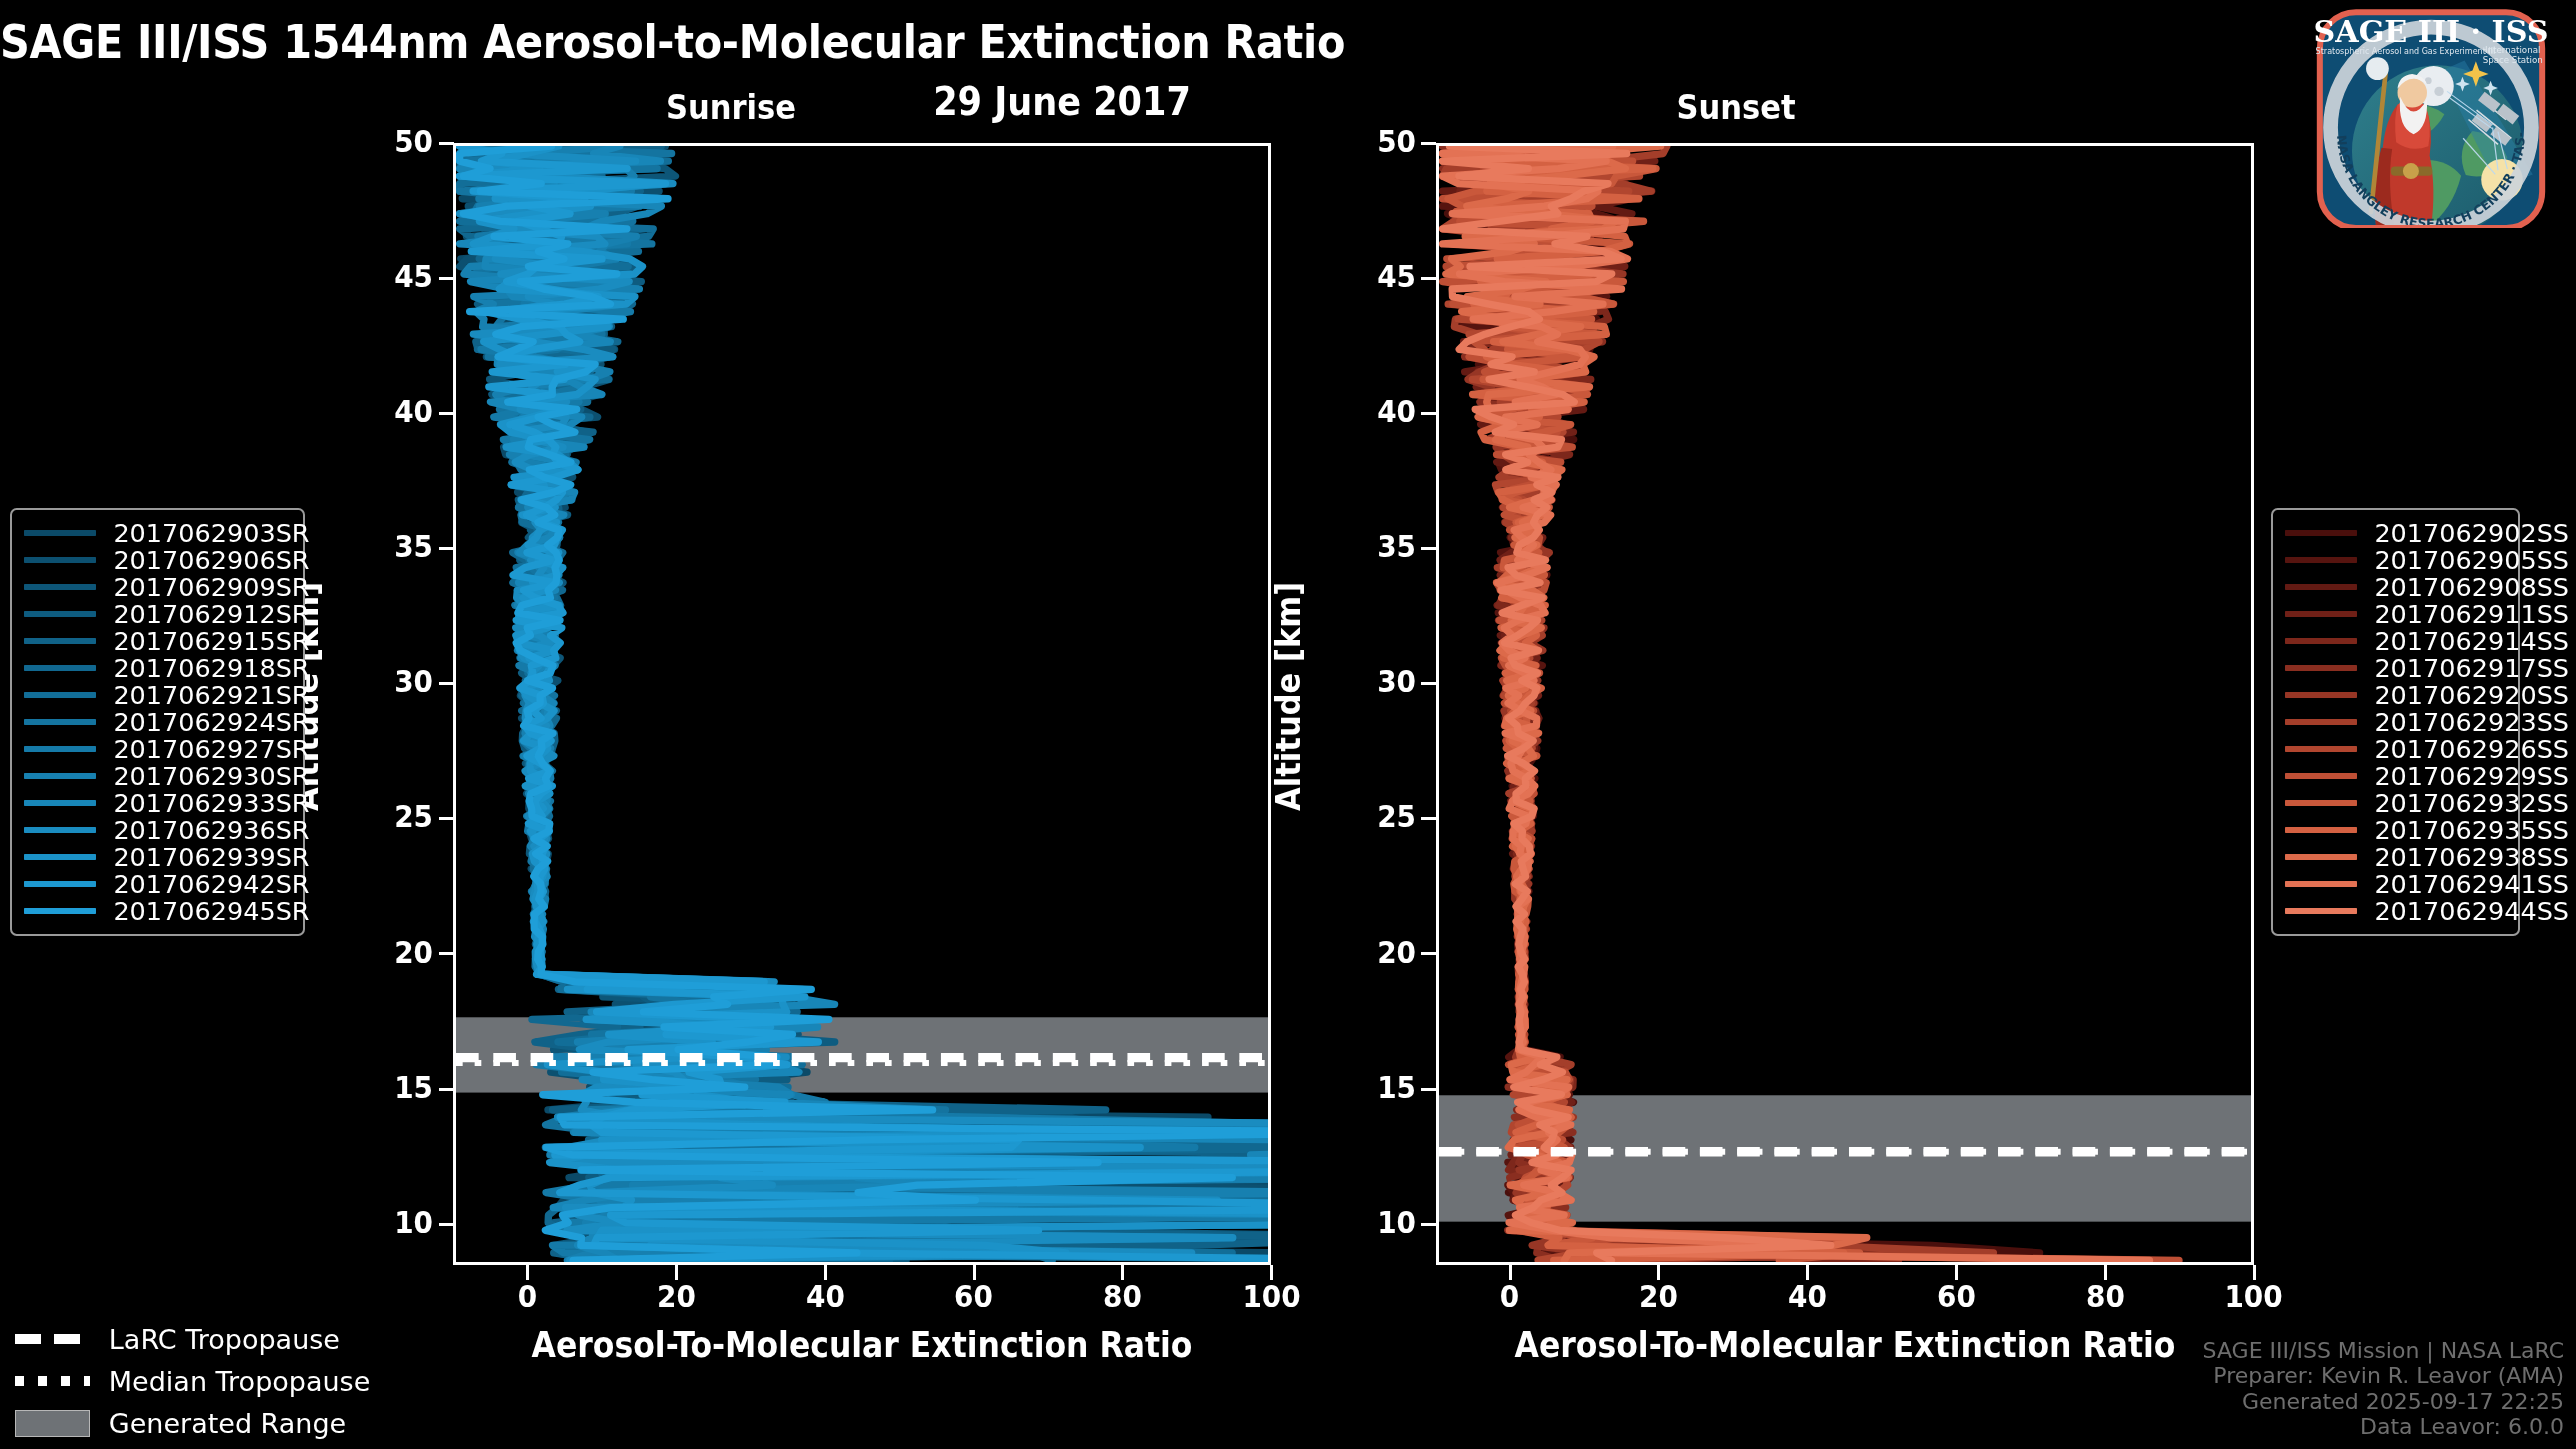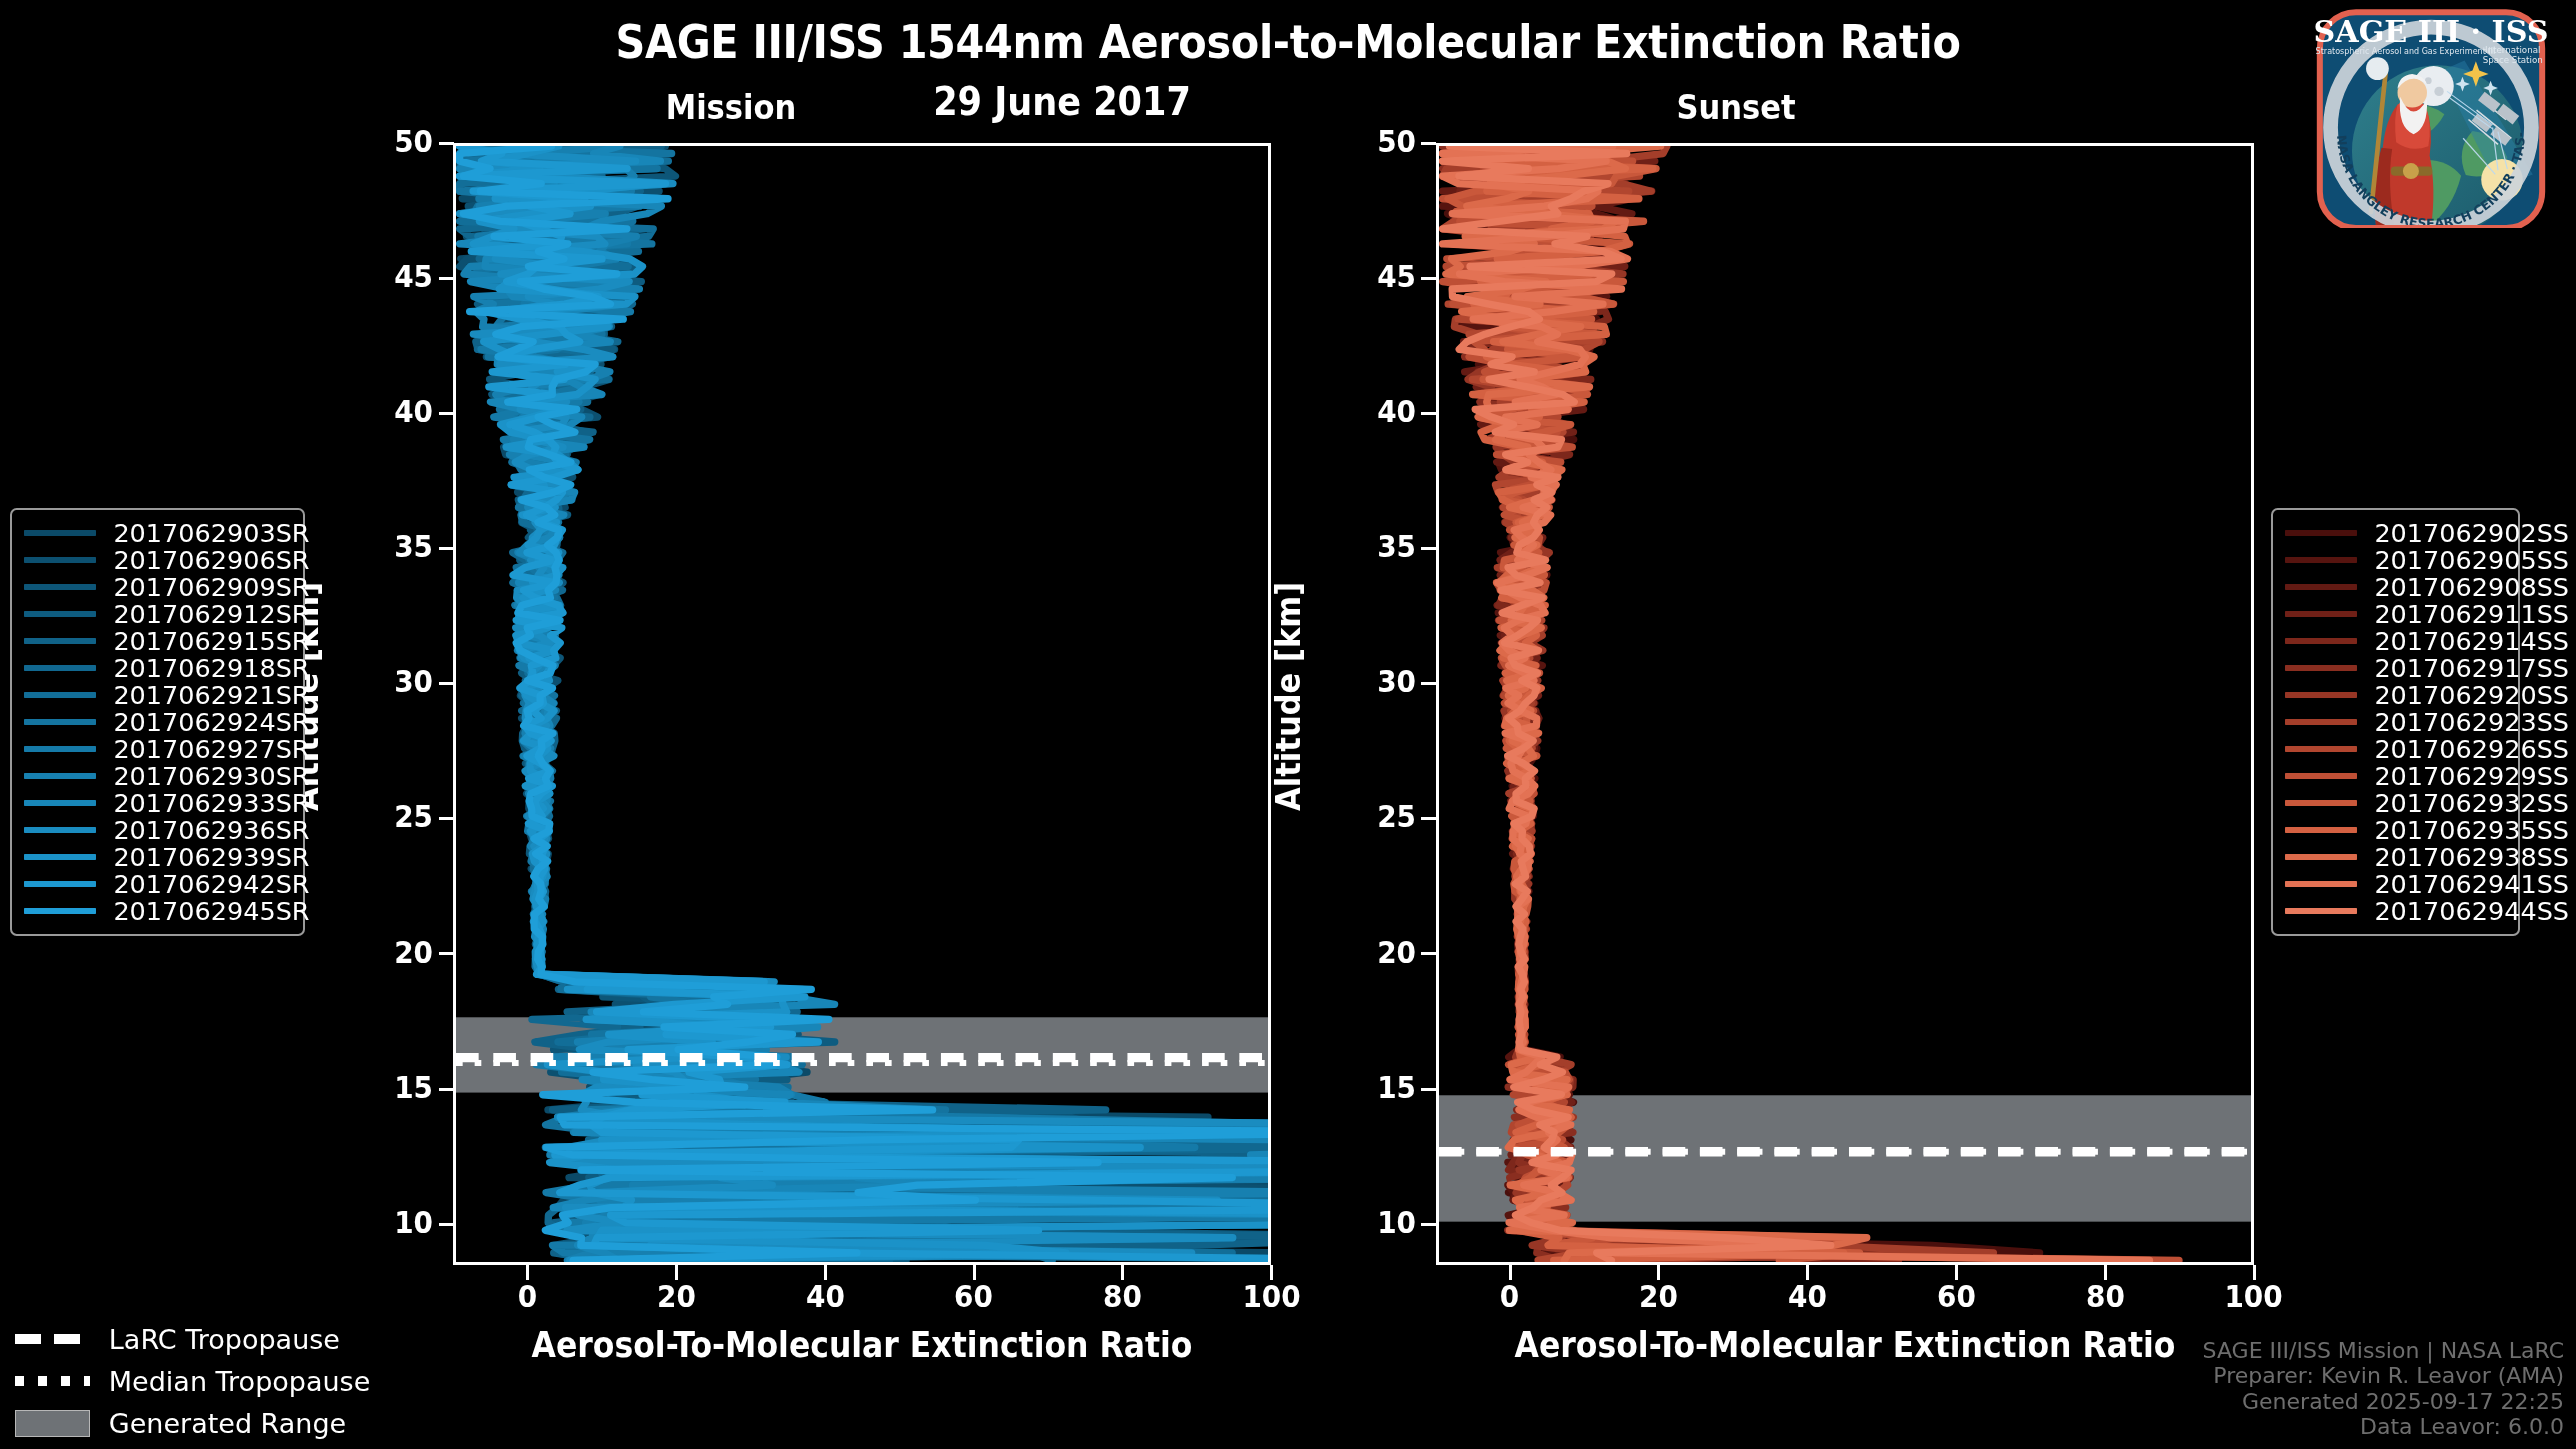--- a/index.html
+++ b/index.html
@@ -1,21 +1,21 @@
 <!DOCTYPE html>
 <html style="font-size:10.7px"><head>
 <meta charset="utf-8">
 <style>
   html,body{margin:0;padding:0;background:#000;}
   body{width:2576px;height:1449px;position:relative;overflow:hidden;
        font-family:"DejaVu Sans","Liberation Sans",sans-serif;color:#fff;}
 
   
   #title{
-    position:absolute;left:0;top:14.8px;width:2576px;text-align:center;
+    position:absolute;left:0;top:14.8px;width:2576px;
     font-size:46px;font-weight:bold;letter-spacing:-0.3px;
     font-family:"DejaVu Sans Condensed","Liberation Sans",sans-serif;
   }
   #subtitle{
     position:absolute;left:0;top:79px;width:2124px;text-align:center;
     font-size:39px;font-weight:bold;
     font-family:"DejaVu Sans Condensed","Liberation Sans",sans-serif;
   }
   .panel-heading{
     position:absolute;top:87px;font-size:34px;font-weight:bold;text-align:center;
@@ -105,21 +105,21 @@
 
   
   #logo{position:absolute;left:2297px;top:6.7px;width:268px;height:221px;}
   #logo svg{width:100%;height:100%;}
 </style>
 </head>
 <body>
 
 <div id="title">SAGE III/ISS 1544nm Aerosol-to-Molecular Extinction Ratio</div>
 <div id="subtitle">29 June 2017</div>
-<div class="panel-heading" id="heading-sunrise">Mission</div>
+<div class="panel-heading" id="heading-sunrise">Sunrise</div>
 <div class="panel-heading" id="heading-sunset">Sunset</div>
 
 <div class="panel" id="panel-sunrise">
   <div class="plot-frame">
     <div class="plot-inner">
       <svg id="svg-sunrise" viewBox="0 0 1219 1672" preserveAspectRatio="none">
           <rect x="0" y="1305.368674698795" width="1219" height="112.80963855421692" fill="#6e7276"></rect>
           <path d="M263.2 0.0 L273.6 11.3 L219.3 22.6 L288.4 33.8 L5.5 45.1 L118.5 56.4 L74.5 67.7 L9.4 79.0 L232.4 90.2 L211.3 101.5 L190.3 112.8 L41.9 124.1 L255.3 135.4 L143.0 146.7 L159.8 157.9 L7.2 169.2 L63.8 180.5 L92.8 191.8 L160.1 203.1 L226.6 214.3 L77.0 225.6 L103.5 236.9 L217.1 248.2 L91.9 259.5 L62.3 270.7 L58.5 282.0 L69.4 293.3 L206.2 304.6 L211.8 315.9 L180.5 327.1 L129.7 338.4 L226.1 349.7 L120.0 361.0 L214.4 372.3 L176.7 383.6 L75.3 394.8 L111.8 406.1 L135.7 417.4 L116.4 428.7 L94.7 440.0 L71.5 451.2 L74.7 462.5 L156.3 473.8 L156.1 485.1 L165.3 496.4 L152.4 507.6 L92.5 518.9 L159.2 530.2 L163.8 541.5 L104.3 552.8 L101.1 564.0 L134.3 575.3 L149.5 586.6 L131.7 597.9 L104.0 609.2 L125.3 620.5 L98.5 631.7 L146.1 643.0 L136.0 654.3 L132.3 665.6 L101.6 676.9 L148.1 688.1 L122.9 699.4 L92.2 710.7 L116.9 722.0 L132.9 733.3 L145.4 744.5 L136.2 755.8 L119.3 767.1 L119.7 778.4 L117.5 789.7 L145.8 800.9 L102.2 812.2 L96.7 823.5 L110.2 834.8 L133.6 846.1 L98.5 857.4 L134.4 868.6 L114.3 879.9 L113.5 891.2 L141.7 902.5 L142.7 913.8 L127.5 925.0 L106.3 936.3 L141.8 947.6 L116.8 958.9 L120.0 970.2 L109.9 981.4 L109.3 992.7 L116.9 1004.0 L109.5 1015.3 L110.3 1026.6 L113.4 1037.8 L125.0 1049.1 L138.5 1060.4 L135.8 1071.7 L113.0 1083.0 L129.9 1094.3 L133.8 1105.5 L128.6 1116.8 L124.0 1128.1 L118.0 1139.4 L125.1 1150.7 L123.5 1161.9 L130.3 1173.2 L122.7 1184.5 L123.6 1195.8 L123.6 1207.1 L128.9 1218.3 L124.6 1229.6 L127.9 1240.9 L221.1 1252.2 L494.7 1263.5 L419.1 1274.7 L245.6 1286.0 L454.0 1297.3 L407.3 1308.6 L297.8 1319.9 L325.0 1331.2 L437.5 1342.4 L201.1 1353.7 L402.1 1365.0 L441.6 1376.3 L526.9 1387.6 L428.4 1398.8 L200.7 1410.1 L236.2 1421.4 L265.0 1432.7 L138.1 1444.0 L1128.9 1455.2 L203.3 1466.5 L1659.6 1477.8 L263.3 1489.1 L448.5 1500.4 L341.3 1511.6 L454.8 1522.9 L240.7 1534.2 L169.7 1545.5 L1427.3 1556.8 L314.7 1568.1 L161.5 1579.3 L151.9 1590.6 L778.6 1601.9 L716.0 1613.2 L238.2 1624.5 L1294.5 1635.7 L244.8 1647.0 L1244.0 1658.3 L173.7 1669.6" fill="none" stroke="#0b4a68" stroke-width="11" stroke-linejoin="round" stroke-linecap="round"></path>
           <path d="M314.2 0.0 L268.2 11.3 L160.8 22.6 L301.4 33.8 L9.6 45.1 L149.9 56.4 L304.9 67.7 L195.0 79.0 L18.4 90.2 L167.7 101.5 L30.4 112.8 L208.9 124.1 L15.7 135.4 L141.9 146.7 L237.1 157.9 L16.7 169.2 L5.5 180.5 L50.5 191.8 L151.3 203.1 L146.2 214.3 L172.8 225.6 L114.9 236.9 L35.9 248.2 L238.5 259.5 L153.6 270.7 L176.5 282.0 L119.2 293.3 L238.0 304.6 L45.6 315.9 L217.7 327.1 L63.7 338.4 L229.9 349.7 L191.4 361.0 L69.0 372.3 L67.3 383.6 L189.1 394.8 L212.5 406.1 L66.7 417.4 L111.4 428.7 L171.9 440.0 L176.9 451.2 L160.4 462.5 L113.6 473.8 L118.6 485.1 L175.1 496.4 L107.7 507.6 L127.0 518.9 L120.0 530.2 L144.1 541.5 L136.1 552.8 L120.5 564.0 L112.9 575.3 L154.7 586.6 L110.9 597.9 L98.8 609.2 L148.7 620.5 L147.7 631.7 L94.8 643.0 L85.4 654.3 L144.9 665.6 L98.6 676.9 L101.6 688.1 L156.0 699.4 L135.5 710.7 L92.4 722.0 L131.1 733.3 L103.3 744.5 L92.4 755.8 L150.2 767.1 L114.3 778.4 L111.6 789.7 L152.9 800.9 L136.0 812.2 L139.5 823.5 L147.3 834.8 L127.2 846.1 L119.6 857.4 L118.7 868.6 L134.9 879.9 L136.5 891.2 L122.4 902.5 L110.3 913.8 L134.7 925.0 L111.8 936.3 L127.8 947.6 L115.3 958.9 L106.1 970.2 L119.4 981.4 L125.1 992.7 L109.3 1004.0 L116.1 1015.3 L136.1 1026.6 L138.9 1037.8 L128.0 1049.1 L135.4 1060.4 L123.5 1071.7 L135.8 1083.0 L117.2 1094.3 L122.5 1105.5 L131.3 1116.8 L122.9 1128.1 L131.4 1139.4 L122.9 1150.7 L117.4 1161.9 L121.2 1173.2 L123.4 1184.5 L119.2 1195.8 L128.4 1207.1 L123.2 1218.3 L119.7 1229.6 L123.9 1240.9 L296.0 1252.2 L499.2 1263.5 L410.2 1274.7 L239.2 1286.0 L353.8 1297.3 L214.5 1308.6 L308.1 1319.9 L302.3 1331.2 L397.1 1342.4 L329.7 1353.7 L300.8 1365.0 L431.0 1376.3 L142.2 1387.6 L229.8 1398.8 L341.8 1410.1 L339.3 1421.4 L504.1 1432.7 L256.9 1444.0 L183.8 1455.2 L231.9 1466.5 L819.8 1477.8 L1143.0 1489.1 L1045.6 1500.4 L180.8 1511.6 L994.6 1522.9 L199.6 1534.2 L229.7 1545.5 L913.7 1556.8 L1662.3 1568.1 L1662.3 1579.3 L1199.1 1590.6 L232.6 1601.9 L511.6 1613.2 L582.0 1624.5 L253.9 1635.7 L240.1 1647.0 L152.0 1658.3 L211.1 1669.6" fill="none" stroke="#0c5070" stroke-width="11" stroke-linejoin="round" stroke-linecap="round"></path>
           <path d="M267.4 0.0 L144.4 11.3 L200.0 22.6 L313.8 33.8 L329.4 45.1 L99.6 56.4 L208.5 67.7 L273.3 79.0 L174.9 90.2 L30.5 101.5 L238.1 112.8 L60.6 124.1 L135.9 135.4 L171.5 146.7 L155.4 157.9 L60.0 169.2 L192.4 180.5 L116.5 191.8 L204.2 203.1 L136.0 214.3 L163.3 225.6 L82.7 236.9 L156.3 248.2 L176.5 259.5 L142.2 270.7 L62.7 282.0 L231.8 293.3 L152.6 304.6 L50.5 315.9 L197.4 327.1 L106.9 338.4 L50.5 349.7 L101.6 361.0 L53.8 372.3 L156.1 383.6 L100.1 394.8 L62.0 406.1 L142.0 417.4 L195.8 428.7 L79.8 440.0 L174.0 451.2 L123.0 462.5 L171.4 473.8 L170.6 485.1 L118.5 496.4 L142.8 507.6 L144.7 518.9 L114.6 530.2 L109.2 541.5 L127.3 552.8 L98.6 564.0 L120.5 575.3 L108.7 586.6 L149.4 597.9 L147.6 609.2 L111.7 620.5 L130.7 631.7 L135.5 643.0 L160.6 654.3 L147.2 665.6 L127.1 676.9 L130.2 688.1 L133.1 699.4 L121.6 710.7 L115.8 722.0 L137.1 733.3 L105.8 744.5 L125.0 755.8 L156.4 767.1 L146.2 778.4 L104.4 789.7 L126.5 800.9 L130.9 812.2 L128.3 823.5 L107.1 834.8 L127.0 846.1 L102.5 857.4 L121.1 868.6 L145.5 879.9 L121.4 891.2 L103.1 902.5 L119.0 913.8 L104.4 925.0 L136.6 936.3 L121.9 947.6 L107.4 958.9 L127.3 970.2 L136.2 981.4 L115.5 992.7 L119.4 1004.0 L110.4 1015.3 L133.2 1026.6 L132.8 1037.8 L111.1 1049.1 L110.2 1060.4 L135.8 1071.7 L129.0 1083.0 L120.7 1094.3 L123.3 1105.5 L122.8 1116.8 L119.9 1128.1 L127.8 1139.4 L125.0 1150.7 L117.7 1161.9 L121.7 1173.2 L121.0 1184.5 L124.2 1195.8 L129.2 1207.1 L127.0 1218.3 L120.6 1229.6 L126.6 1240.9 L159.9 1252.2 L520.2 1263.5 L220.5 1274.7 L506.3 1286.0 L264.4 1297.3 L196.0 1308.6 L480.4 1319.9 L513.6 1331.2 L349.3 1342.4 L146.5 1353.7 L151.6 1365.0 L260.5 1376.3 L262.0 1387.6 L399.2 1398.8 L415.8 1410.1 L424.7 1421.4 L470.9 1432.7 L147.3 1444.0 L922.9 1455.2 L959.2 1466.5 L219.9 1477.8 L1197.4 1489.1 L1247.7 1500.4 L237.7 1511.6 L1426.5 1522.9 L250.0 1534.2 L724.9 1545.5 L190.4 1556.8 L206.3 1568.1 L212.9 1579.3 L216.0 1590.6 L1165.5 1601.9 L172.8 1613.2 L163.4 1624.5 L214.9 1635.7 L146.5 1647.0 L1036.1 1658.3 L215.1 1669.6" fill="none" stroke="#0d5678" stroke-width="11" stroke-linejoin="round" stroke-linecap="round"></path>

